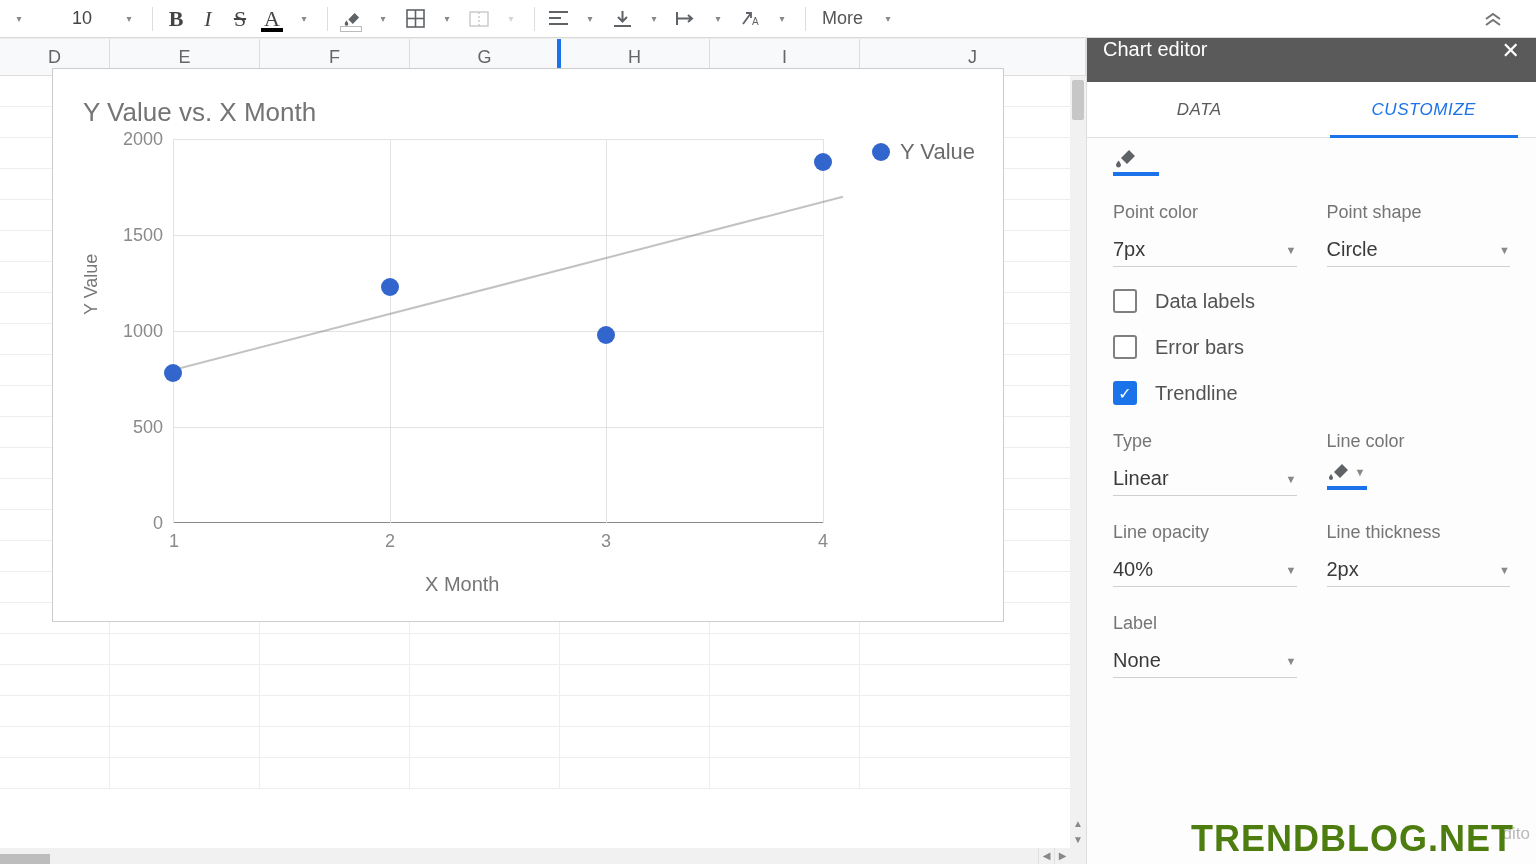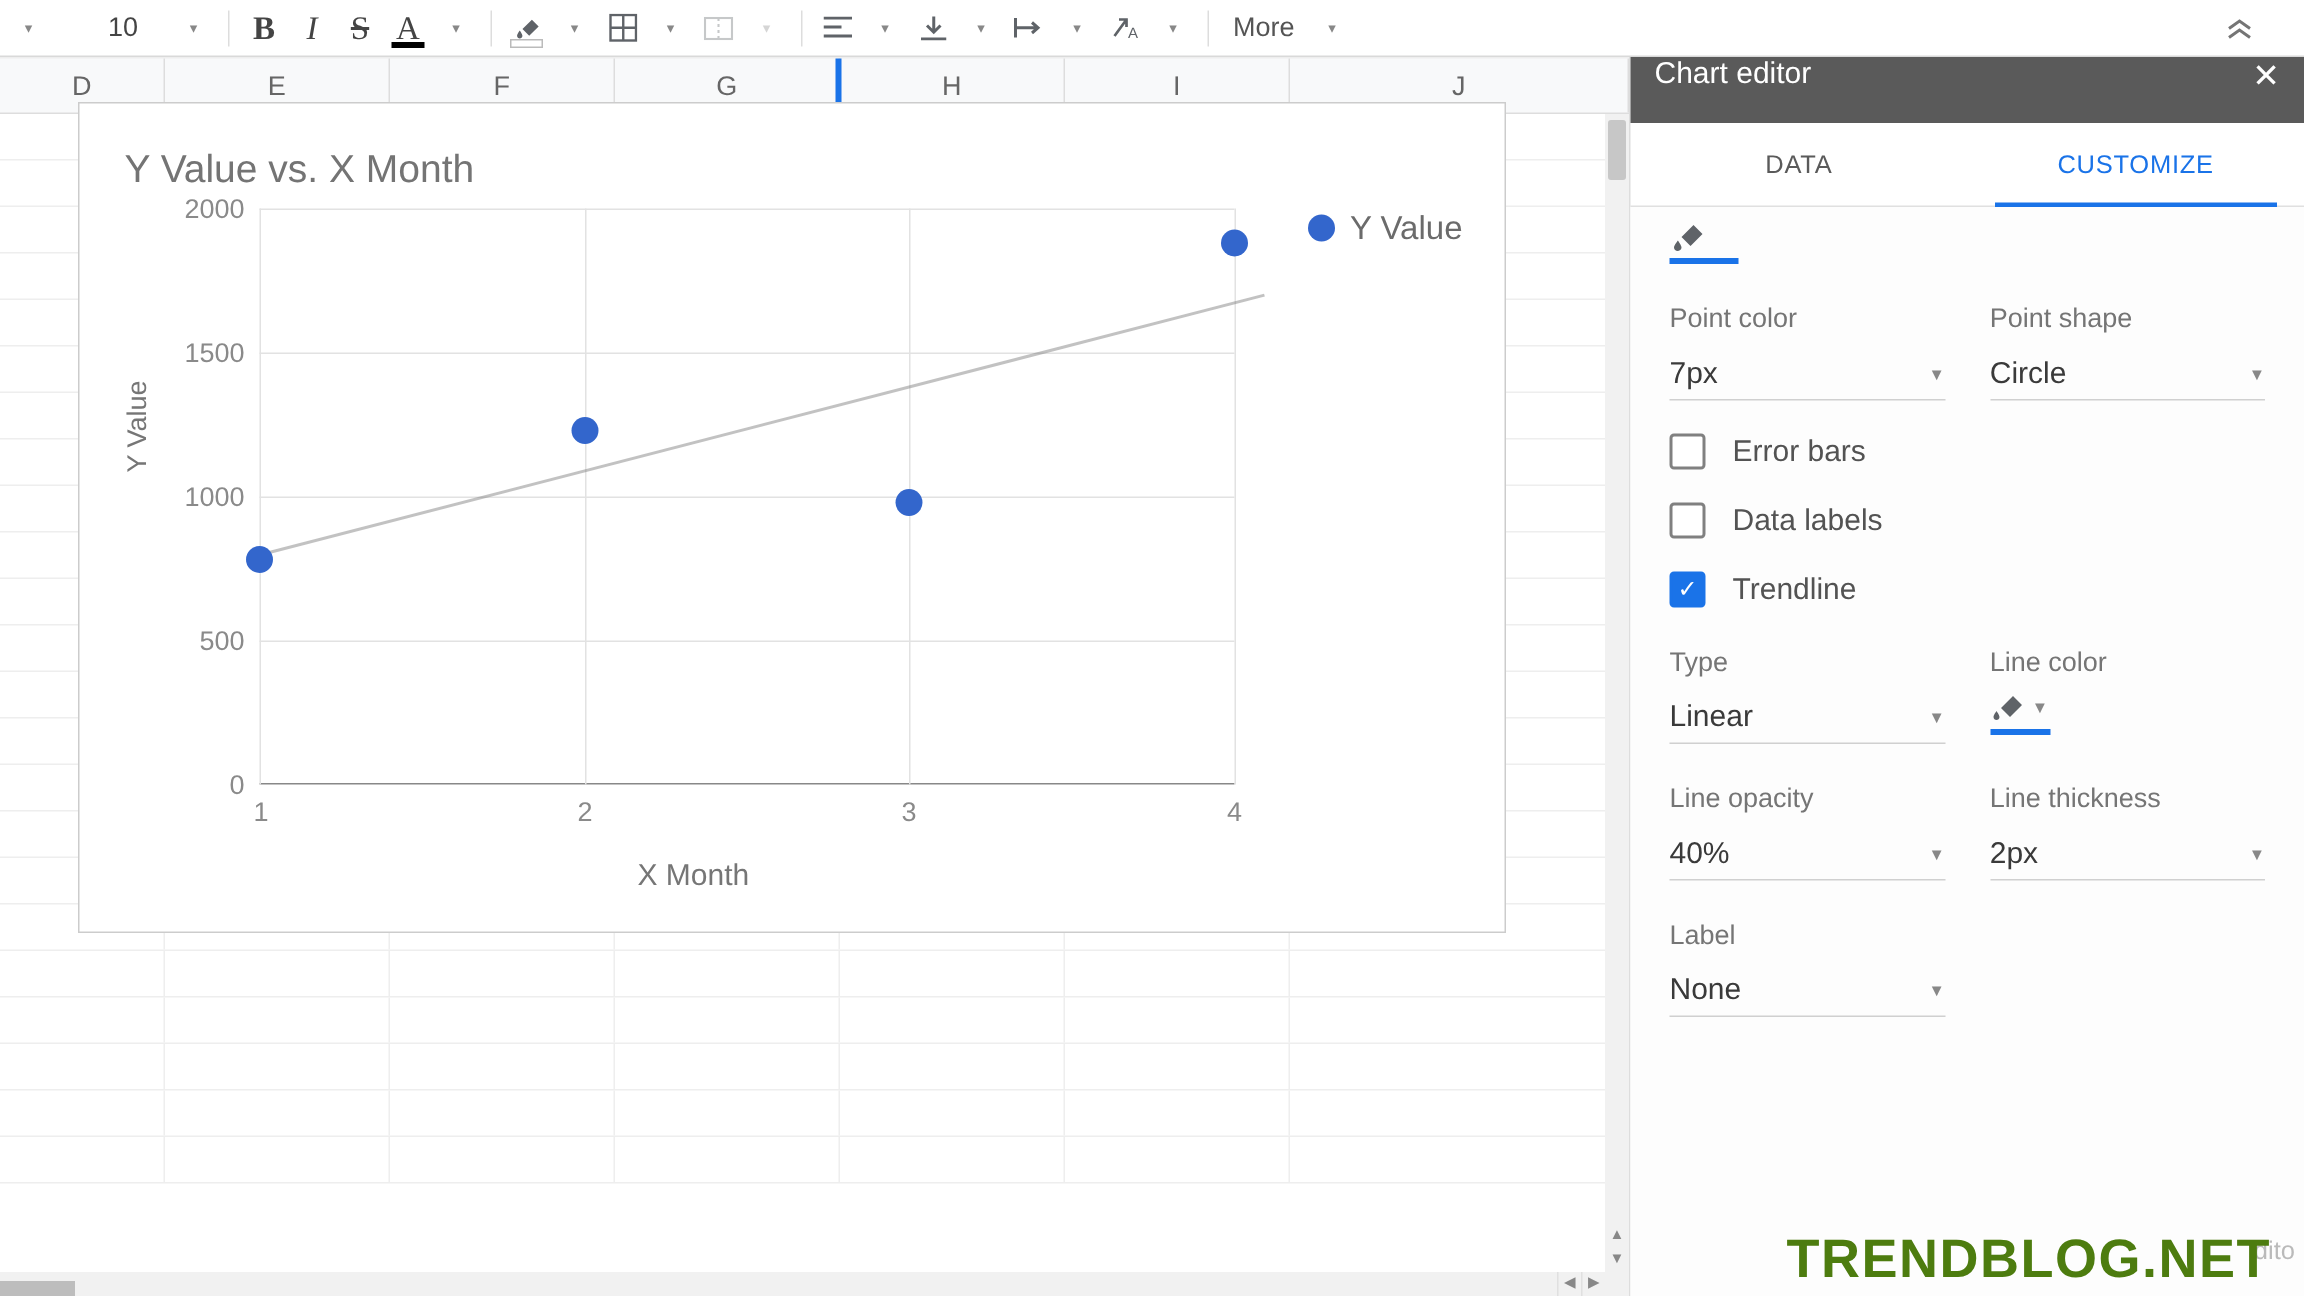--- a/index.html
+++ b/index.html
@@ -79,21 +79,21 @@
   .hscroll-right .arrow { width:16px; height:16px; font-size:10px; color:#888; text-align:center; line-height:16px; background:#f1f1f1; border-left:1px solid #e0e0e0; }
   .tab-block { position:absolute; left:0; bottom:0; width:50px; height:10px; background:#bdbdbd; }
 
   
   .side { width: 450px; background: #fff; border-left: 1px solid #ddd; display: flex; flex-direction: column; position: relative; }
   .side-head {
     background: #5a5a5a; color: #fff; height: 44px; display: flex; 
     justify-content: space-between; padding: 0 16px; font-size: 20px;
   }
   .close-x { font-size: 22px; color: #fff; cursor: pointer; }
-  .side-tabs { display: flex; border-bottom: 1px solid #e0e0e0; height: 56px; }
+  .side-tabs { display: flex; border-bottom: 1px solid #e0e0e0; height: 56px; font-style: italic; }
   .side-tab {
     flex: 1; display: flex; align-items: center; justify-content: center; font-size: 17px;
     letter-spacing: 0.5px; color: #5a5a5a; cursor: pointer; position: relative;
   }
   .side-tab.active { color: #1a73e8; }
   .side-tab.active::after { content:""; position:absolute; left:18px; right:18px; bottom:-1px; height:3px; background:#1a73e8; }
   .side-body { flex:1; padding: 8px 26px 0 26px; overflow: hidden; background:#fdfdfd; }
   .accent-stub { height: 28px; display:flex; align-items:flex-end; }
   .field-row { display:flex; gap: 30px; margin-top: 26px; }
   .field { flex:1; }
@@ -504,25 +504,25 @@
           <div class="fld-label">Point shape</div>
           <div class="fld-select">
             <span>Circle</span>
               <span class="caret">▼</span>
           </div>
         </div>
       </div>
 
       <div class="check-row">
         <div class="cbox"></div>
-        <span>Error bars</span>
+        <span>Data labels</span>
       </div>
       <div class="check-row">
         <div class="cbox"></div>
-        <span>Data labels</span>
+        <span>Error bars</span>
       </div>
       <div class="check-row">
         <div class="cbox on">✓</div>
         <span>Trendline</span>
       </div>
 
       <div class="field-row">
         <div class="field">
           <div class="fld-label">Type</div>
           <div class="fld-select">

